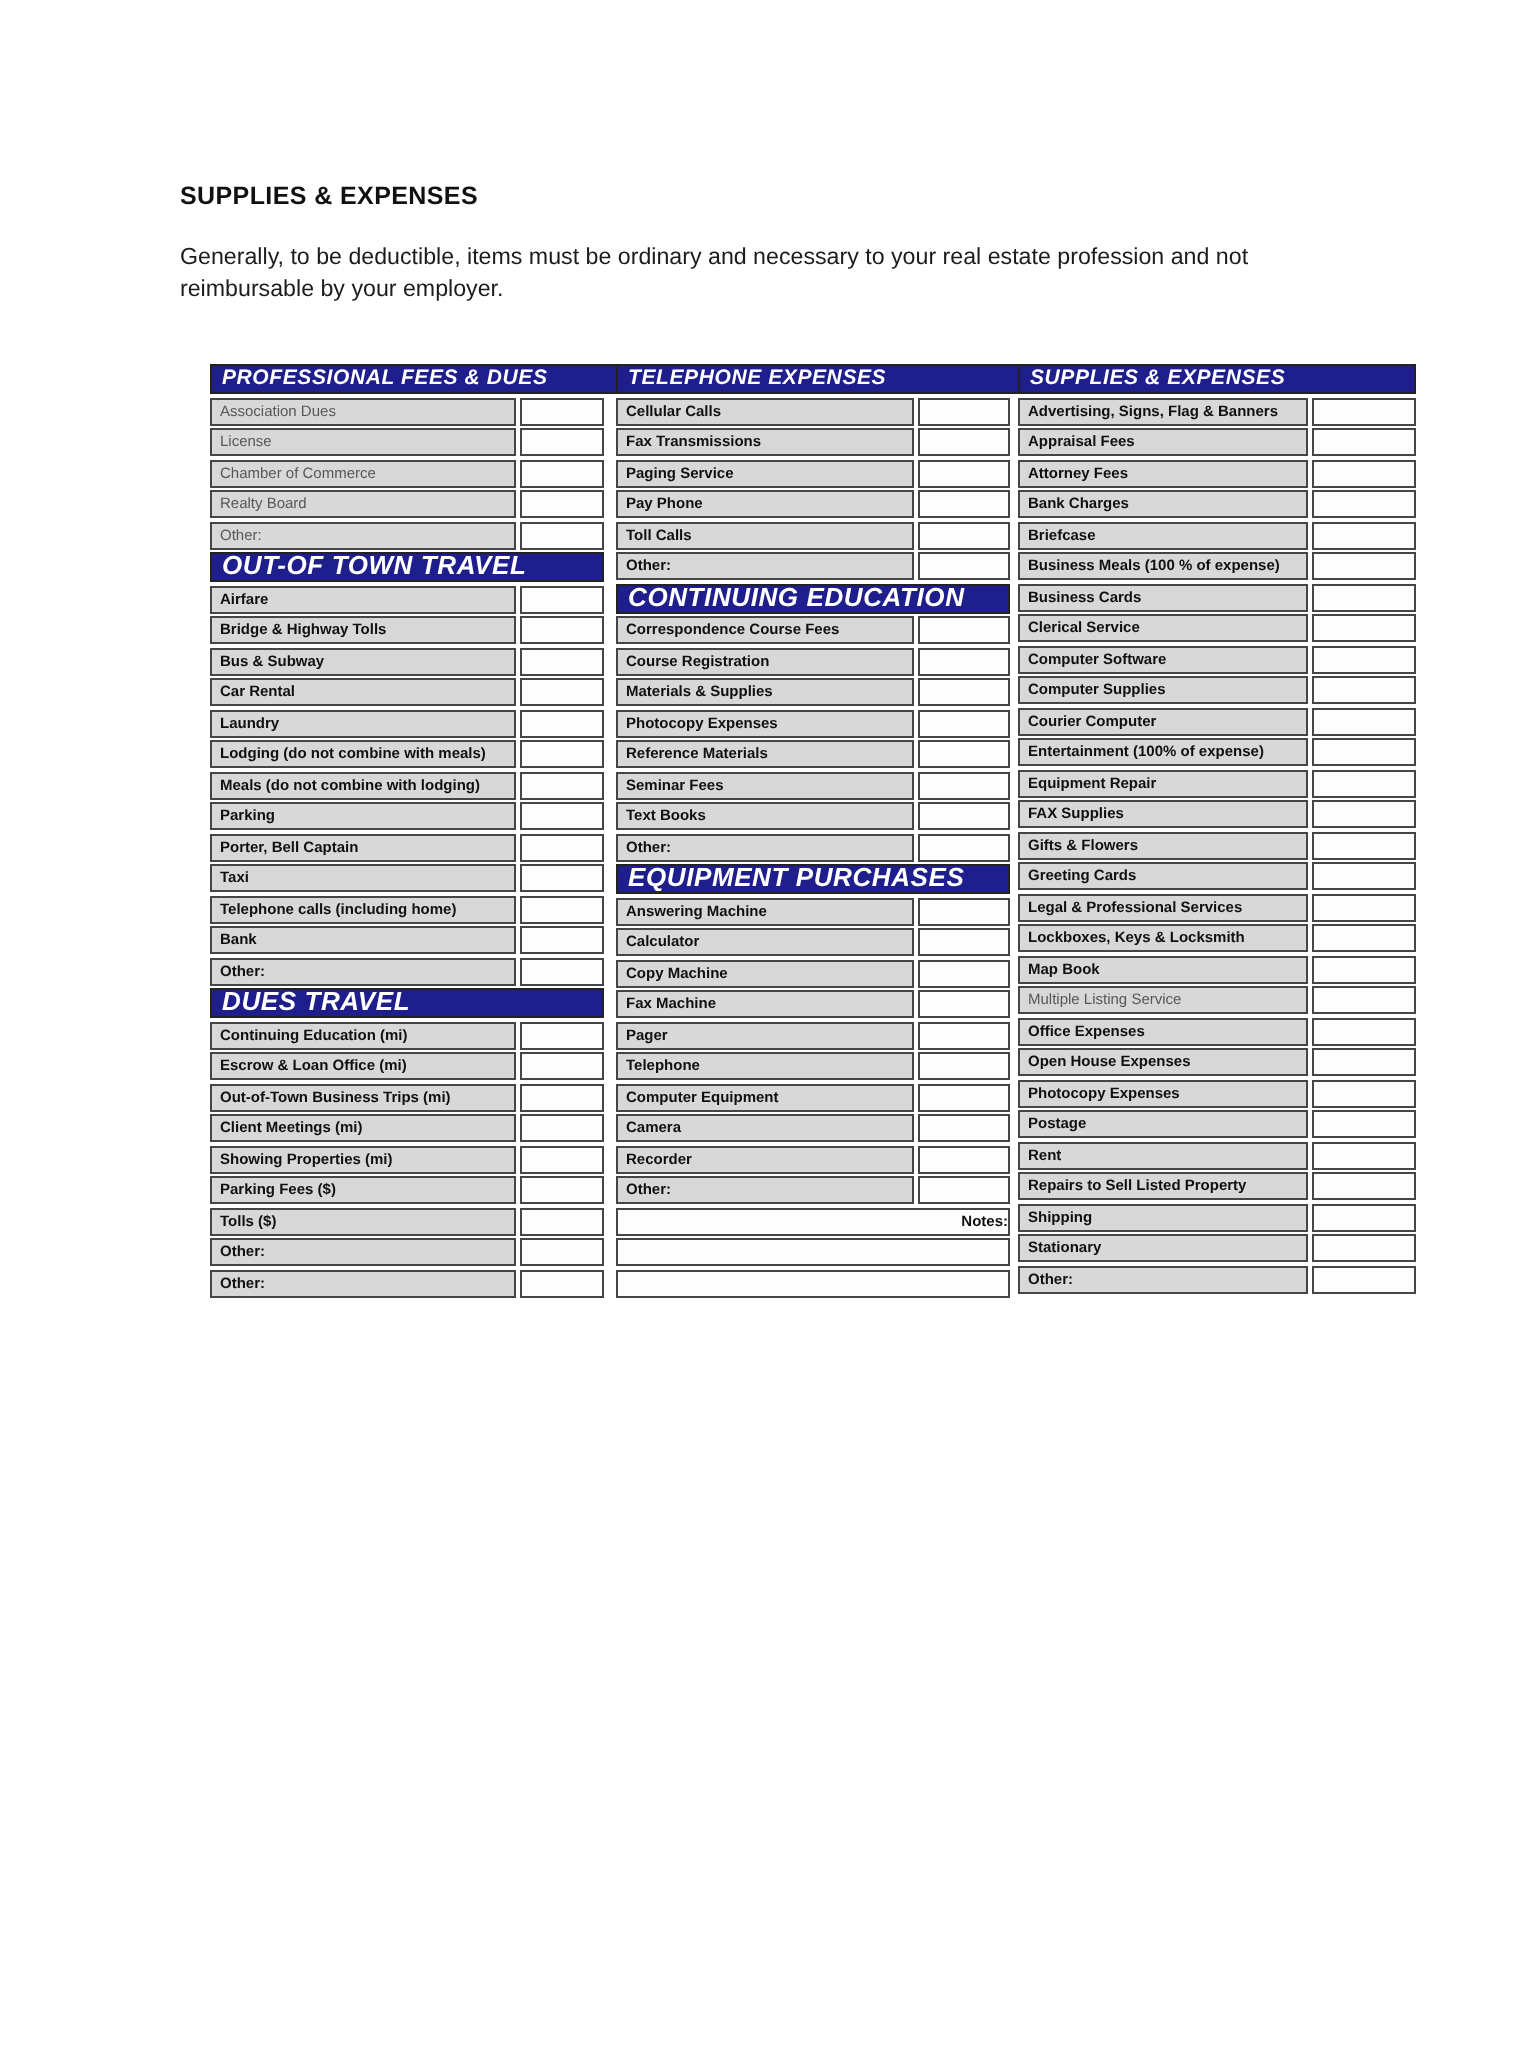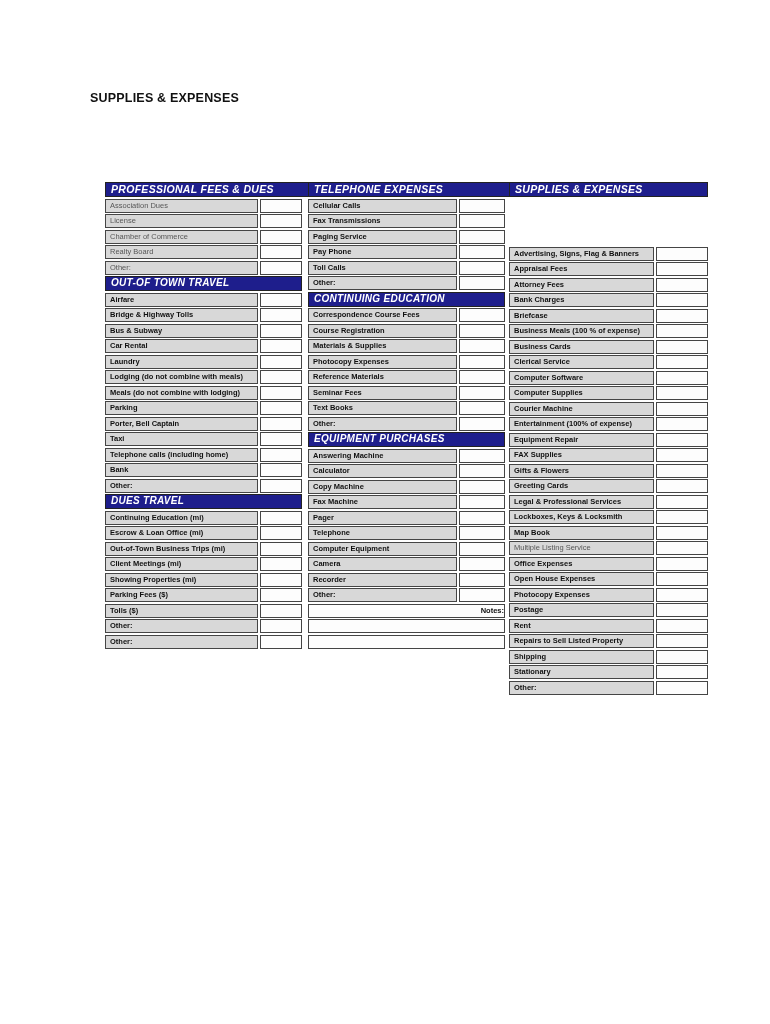--- a/index.html
+++ b/index.html
@@ -27,26 +27,26 @@
     border-top:1px solid #222; border-bottom:1px solid #222; border-left:1px solid #222;
     white-space:nowrap; overflow:hidden;
   }
   .band-cell:last-child { border-right:1px solid #222; }
   .bw1 { width:203px; } .bw2 { width:201px; } .bw3 { width:199px; }
 
   .cols { display:flex; margin-top:1.5px; }
   .col  { display:block; }
   .col1 { width:197px; margin-right:6px; }
   .col2 { width:197px; margin-right:4px; }
-  .col3 { width:199px;margin-top:48px; }
+  .col3 { width:199px; }
 
   .sec-header {
     box-sizing:border-box; height:15px; margin-bottom:1.5px;
     background:var(--header-bar,#1e1e8c); color:var(--header-text,#ffffff);
-    font-weight:bold; font-style:italic; font-size:10px; line-height:12.5px;
+    font-weight:bold; font-style:italic; font-size:13px; line-height:12.5px;
     padding-left:5px; letter-spacing:0.3px; border:1px solid #222;
     white-space:nowrap; overflow:hidden;
   }
 
   .row { display:flex; height:14px; margin-bottom:1.5px; }
   .cell {
     box-sizing:border-box; height:14px;
     border:1px solid var(--cell-border,#454545);
   }
   .cell.label {
@@ -67,20 +67,21 @@
     font-size:7.5px; font-weight:bold; color:#101010;
     line-height:11.5px; padding-left:4px;
     white-space:nowrap; overflow:hidden;text-align:right;
   }
 </style>
 </head>
 <body>
 
 <div class="page" style="--header-bar: #1e1e8c; --header-text: #ffffff; --label-bg: #d8d8d8; --value-bg: #fdfdfd; --cell-border: #454545;">
   <h1 class="doc-title">SUPPLIES &amp; EXPENSES</h1>
+  <p class="doc-intro">Generally, to be deductible, items must be ordinary and necessary to your real estate profession and not reimbursable by your employer.</p>
 
   <div class="worksheet">
     <div class="band" id="band">
         <div class="band-cell bw1">PROFESSIONAL FEES &amp; DUES</div>
         <div class="band-cell bw2">TELEPHONE EXPENSES</div>
         <div class="band-cell bw3">SUPPLIES &amp; EXPENSES</div>
       </div>
     <div class="cols" id="cols">
         <div class="col col1">
           <div class="row muted">
@@ -338,21 +339,21 @@
           </div>
           <div class="row">
             <div class="cell label">Computer Software</div>
             <div class="cell value"></div>
           </div>
           <div class="row">
             <div class="cell label">Computer Supplies</div>
             <div class="cell value"></div>
           </div>
           <div class="row">
-            <div class="cell label">Courier Machine</div>
+            <div class="cell label">Courier Computer</div>
             <div class="cell value"></div>
           </div>
           <div class="row">
             <div class="cell label">Entertainment (100% of expense)</div>
             <div class="cell value"></div>
           </div>
           <div class="row">
             <div class="cell label">Equipment Repair</div>
             <div class="cell value"></div>
           </div>

